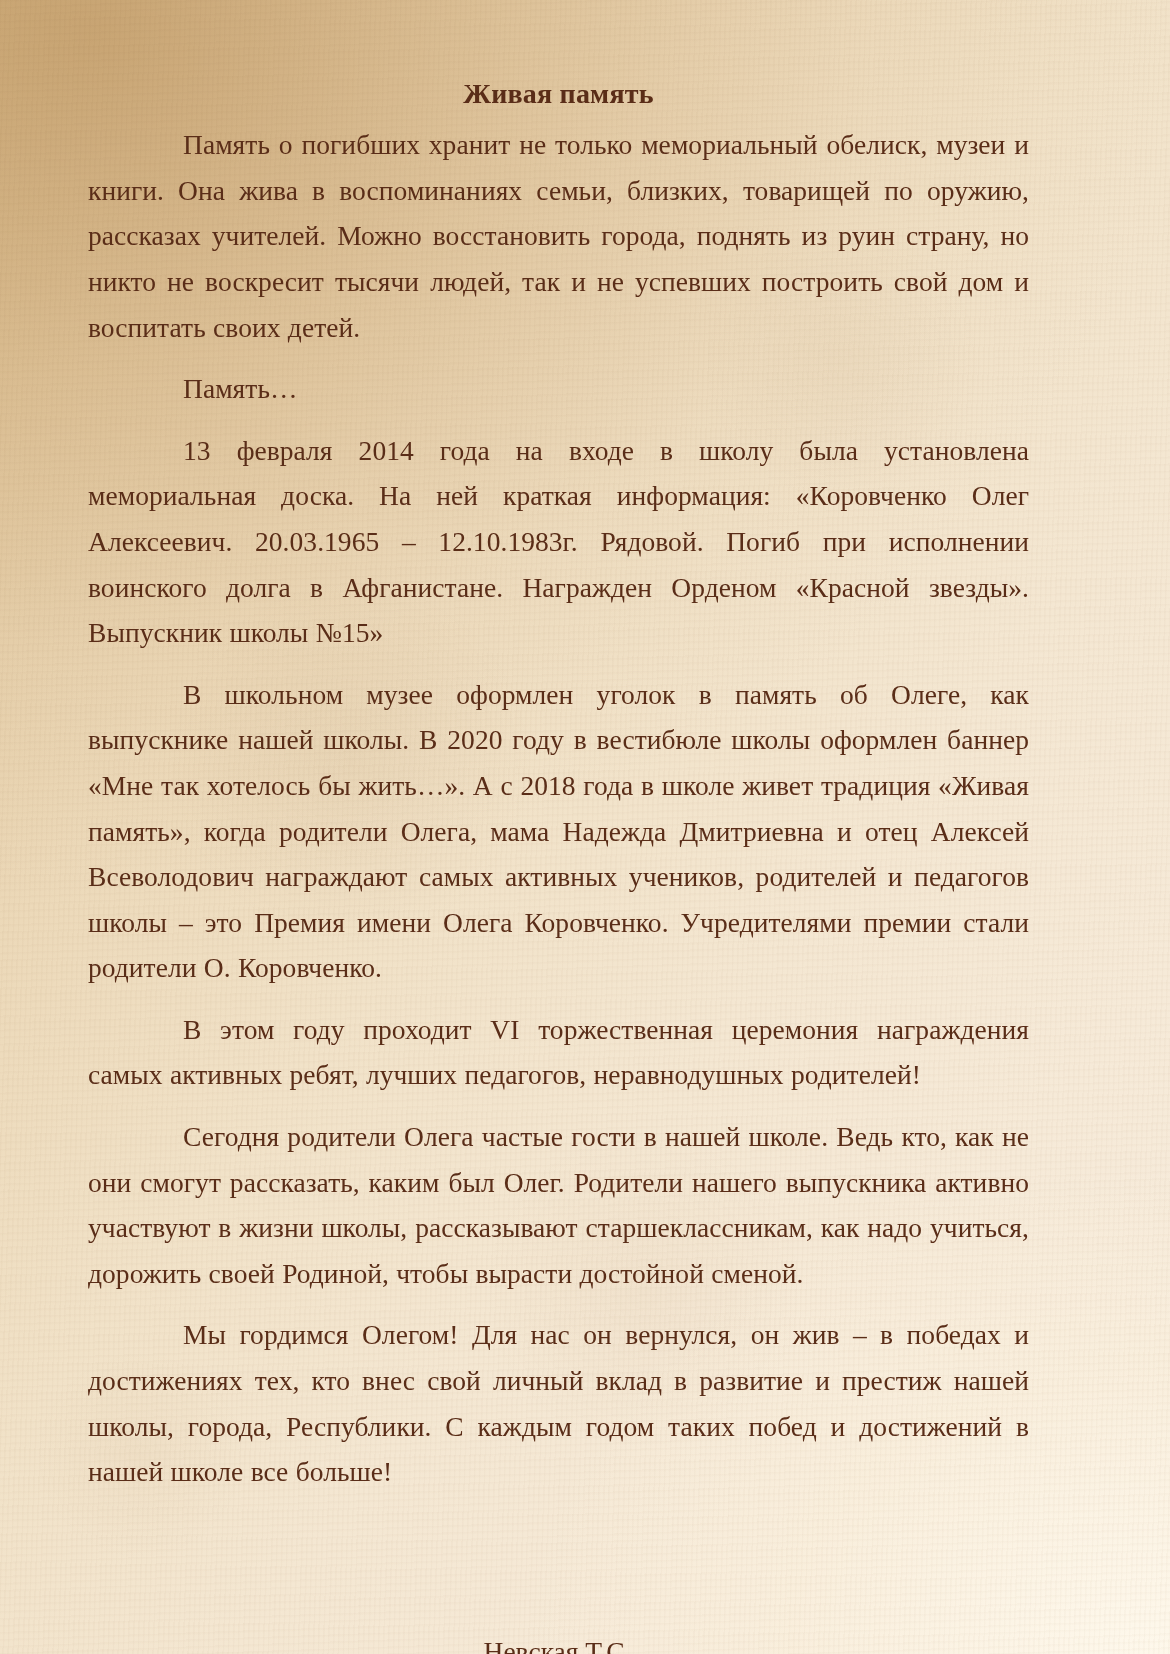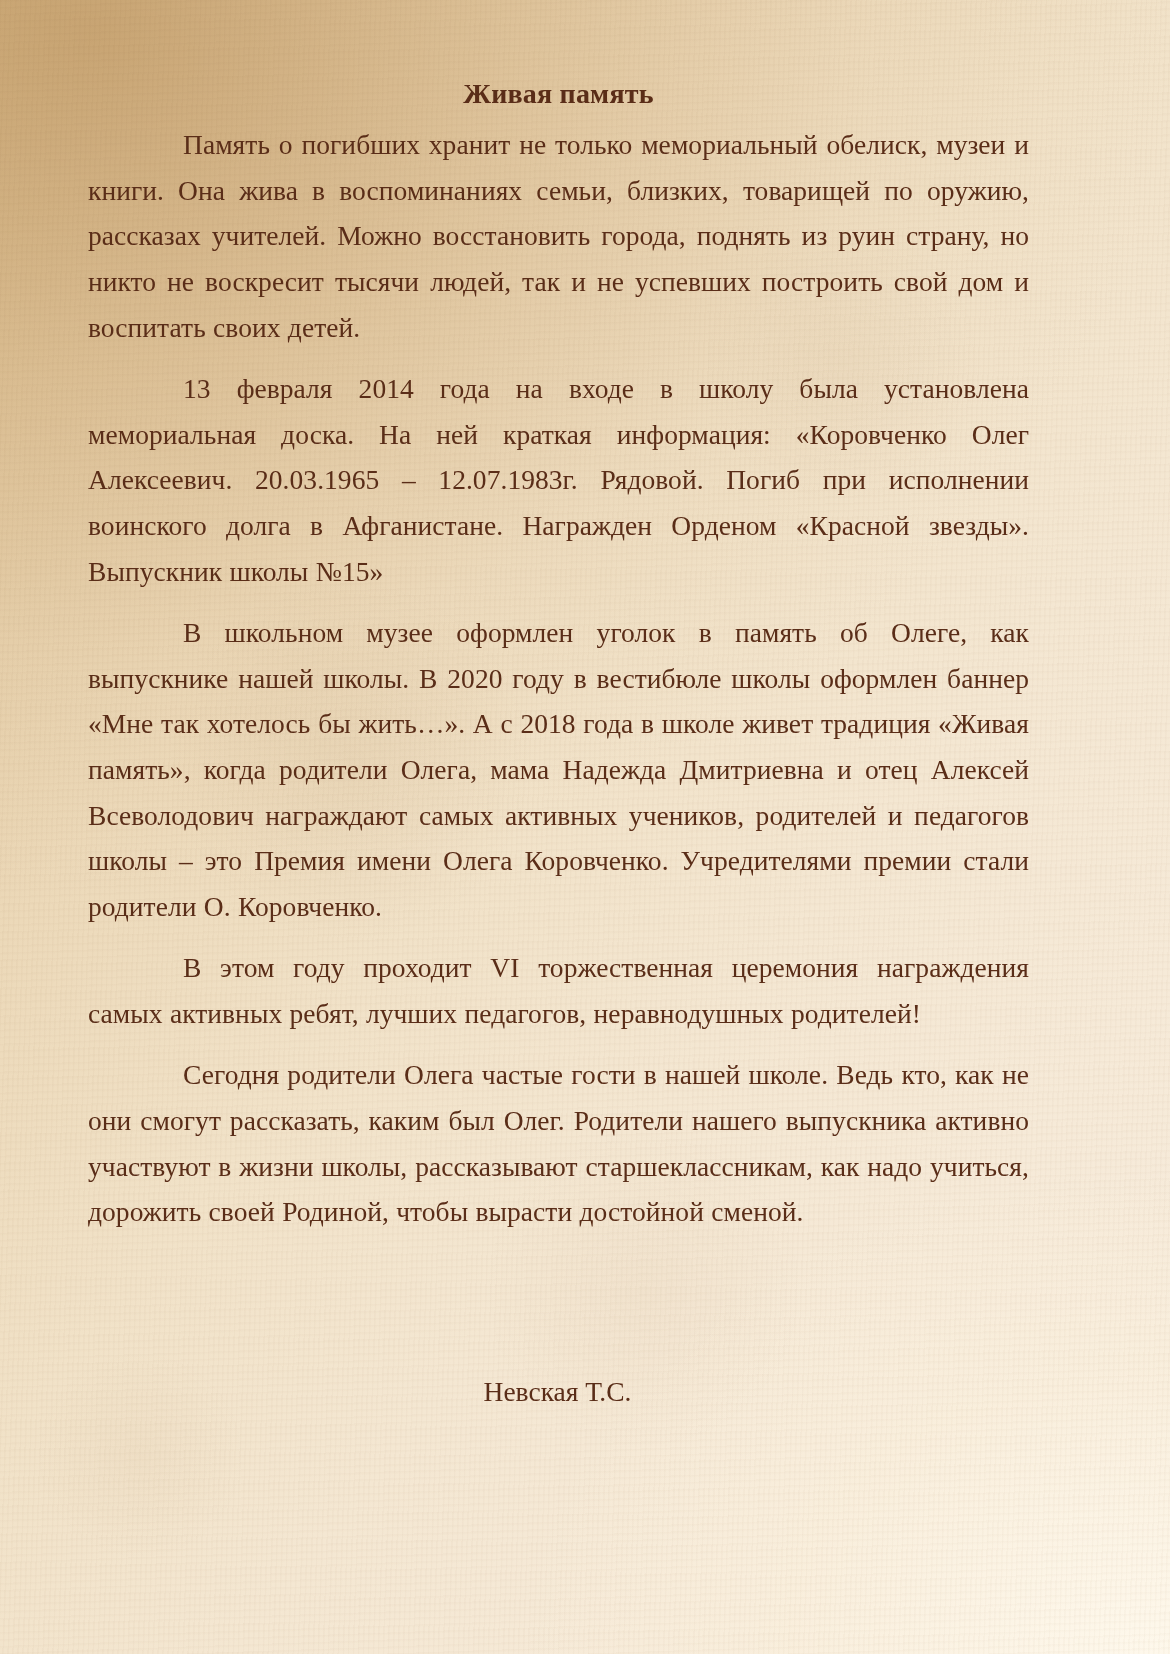--- a/index.html
+++ b/index.html
@@ -114,28 +114,30 @@
 <body>
 
 <div class="page">
   <div class="content">
 
     <h1 class="doc-title">Живая память</h1>
 
     <p class="para first">Память о погибших хранит не только мемориальный обелиск, музеи и книги. Она жива в воспоминаниях семьи, близких, товарищей по оружию, рассказах учителей. Можно восстановить города, поднять из руин страну, но никто не воскресит тысячи людей, так и не успевших построить свой дом и воспитать своих детей.</p>
 
 
+    <p class="para">Память…</p>
 
-    <p class="para">13 февраля 2014 года на входе в школу была установлена мемориальная доска. На ней краткая информация: «Коровченко Олег Алексеевич. 20.03.1965 – 12.07.1983г. Рядовой. Погиб при исполнении воинского долга в Афганистане. Награжден Орденом «Красной звезды». Выпускник школы №15»</p>
+    <p class="para">13 февраля 2014 года на входе в школу была установлена мемориальная доска. На ней краткая информация: «Коровченко Олег Алексеевич. 20.03.1965 – 12.10.1983г. Рядовой. Погиб при исполнении воинского долга в Афганистане. Награжден Орденом «Красной звезды». Выпускник школы №15»</p>
 
     <p class="para">В школьном музее оформлен уголок в память об Олеге, как выпускнике нашей школы. В 2020 году в вестибюле школы оформлен баннер «Мне так хотелось бы жить…». А с 2018 года в школе живет традиция «Живая память», когда родители Олега, мама Надежда Дмитриевна и отец Алексей Всеволодович награждают самых активных учеников, родителей и педагогов школы – это Премия имени Олега Коровченко. Учредителями премии стали родители О. Коровченко.</p>
 
     <p class="para">В этом году проходит VI торжественная церемония награждения самых активных ребят, лучших педагогов, неравнодушных родителей!</p>
 
     <p class="para">Сегодня родители Олега частые гости в нашей школе. Ведь кто, как не они смогут рассказать, каким был Олег. Родители нашего выпускника активно участвуют в жизни школы, рассказывают старшеклассникам, как надо учиться, дорожить своей Родиной, чтобы вырасти достойной сменой.</p>
 
+    <p class="para">Мы гордимся Олегом! Для нас он вернулся, он жив – в победах и достижениях тех, кто внес свой личный вклад в развитие и престиж нашей школы, города, Республики. С каждым годом таких побед и достижений в нашей школе все больше!</p>
 
     <div class="sig-spacer"></div>
 
     <p class="signature">Невская Т.С.</p>
 
   </div>
 </div>
 
 </body></html>

